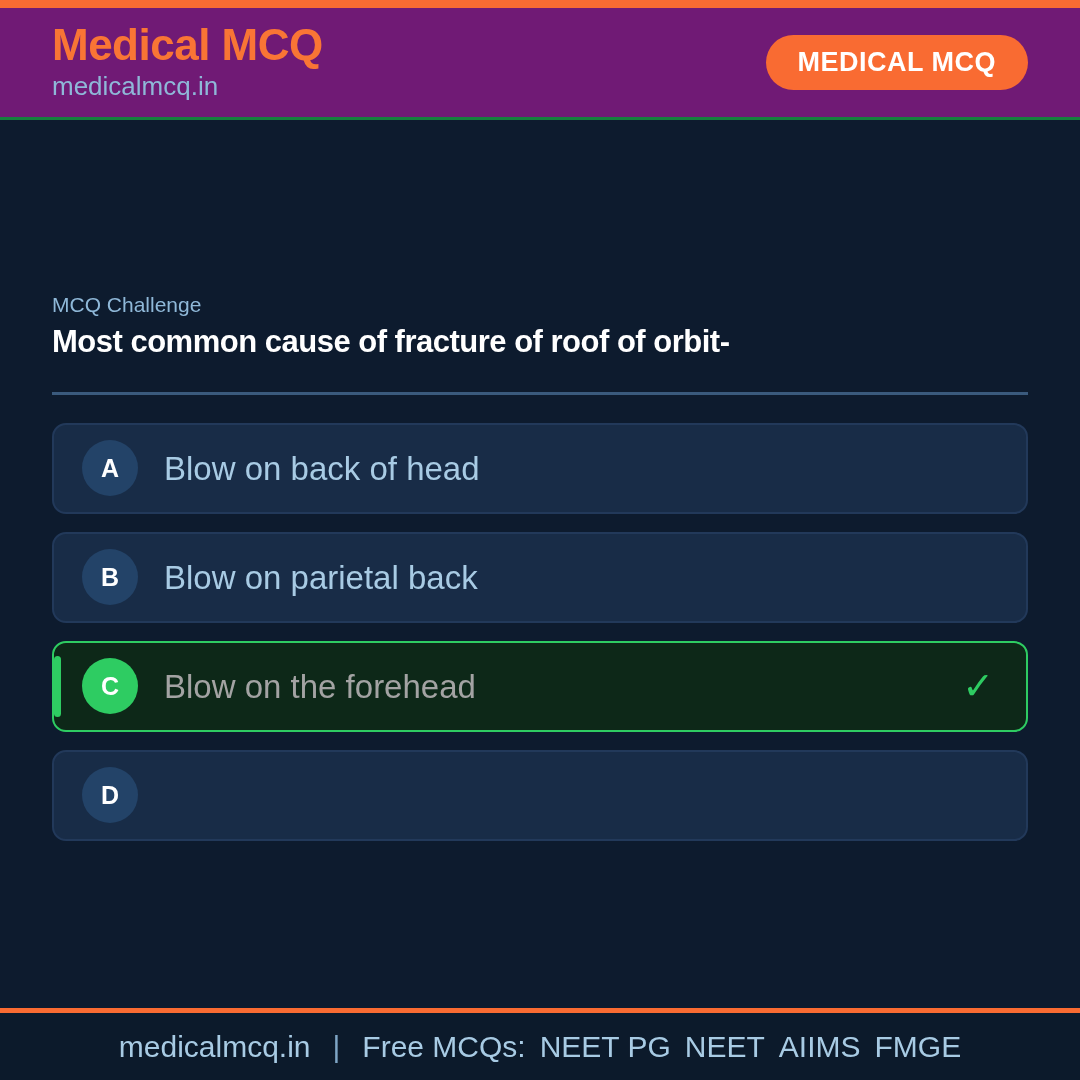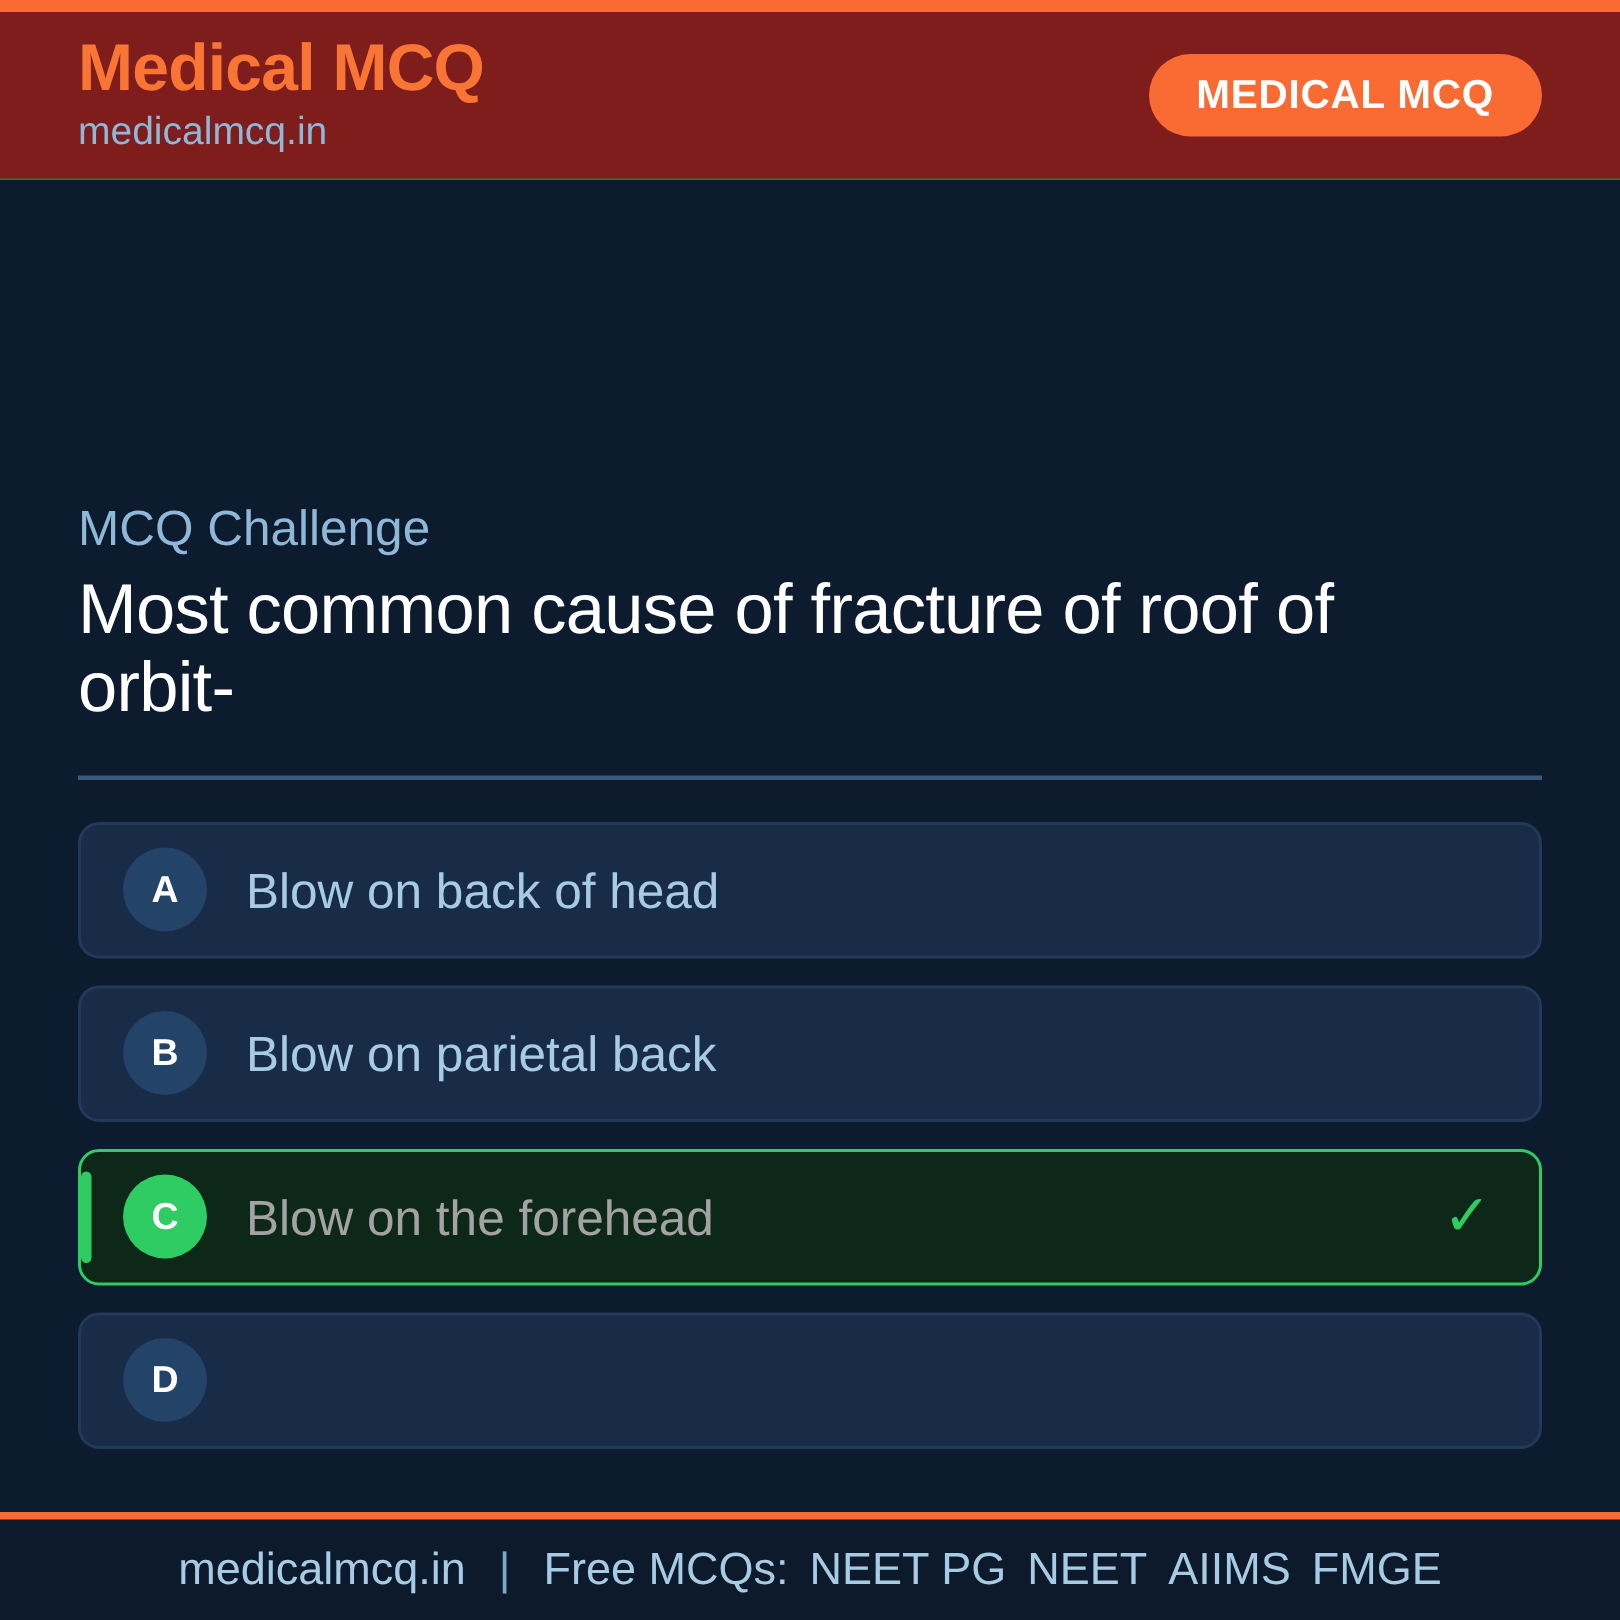--- a/index.html
+++ b/index.html
@@ -27,22 +27,22 @@
     height: 8px;
     width: 100%;
     background: #F96B32;
     flex: none;
   }
 
   
   .header {
     flex: none;
     height: 112px;
-    background: #7f1d1d;
-    border-bottom: 1px solid #15803d;
+    background: #701a75;
+    border-bottom: 3px solid #15803d;
     box-sizing: border-box;
     display: flex;
     align-items: center;
     justify-content: space-between;
     padding: 0 52px;
   }
   .brand {
     display: flex;
     flex-direction: column;
     justify-content: center;
@@ -77,29 +77,28 @@
     position: relative;
     padding: 0 52px;
     box-sizing: border-box;
     display: flex;
     flex-direction: column;
   }
   .q-block {
     margin-top: 172px;
   }
   .eyebrow {
-    font-size: 33px;
+    font-size: 21px;
     color: #8FB8D8;
     line-height: 1.2;
     margin-bottom: 8px;
-    margin-top: 40px;
   }
   .question {
-    font-size: 47px;
-    font-weight: normal;
+    font-size: 31px;
+    font-weight: bold;
     color: #FFFFFF;
     line-height: 1.12;
     letter-spacing: -0.5px;
     max-width: 950px;
   }
   .q-divider {
     margin-top: 32px;
     height: 3px;
     background: #3A5A7D;
     width: 100%;

